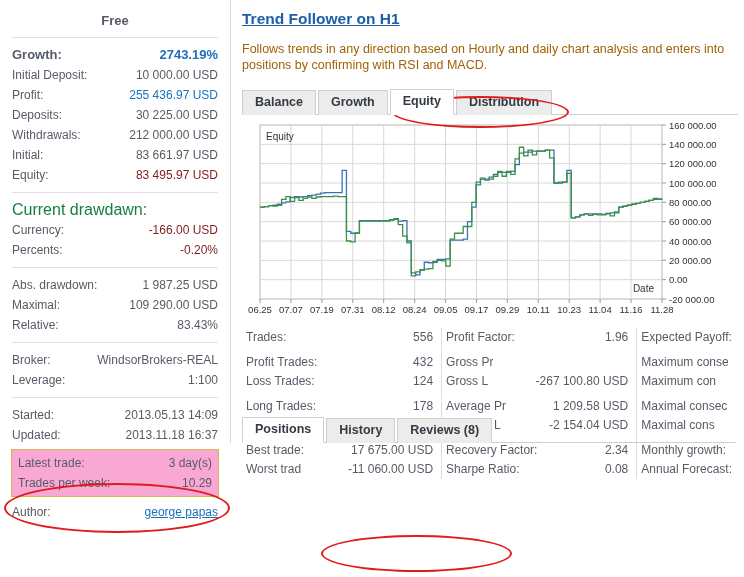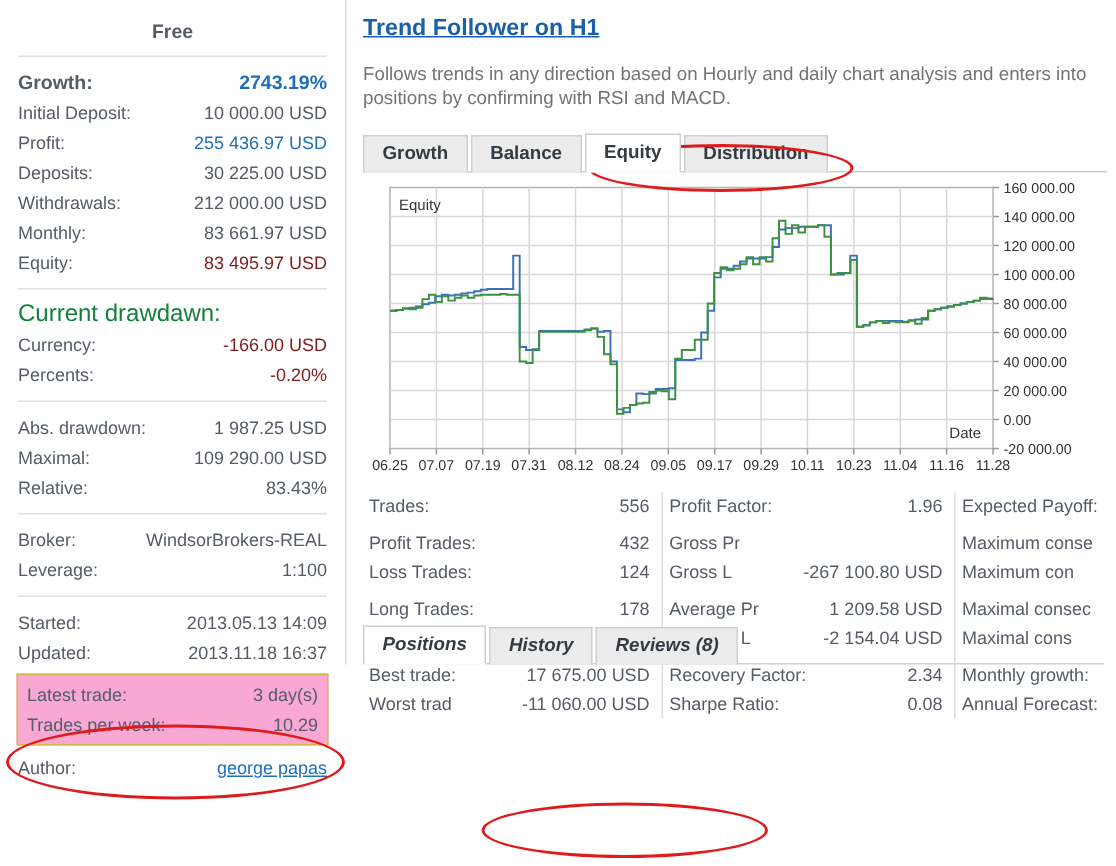--- a/index.html
+++ b/index.html
@@ -83,21 +83,21 @@
     font-size: 15.5px;
     font-weight: bold;
     color: #1a5fa8;
     text-decoration: underline;
     display: inline-block;
     cursor: pointer;
   }
   .desc {
     margin: 13px 2px 0 2px;
     font-size: 12.5px;
-    color: #737373;
+    color: #a16207;
     line-height: 16px;
     max-width: 494px;
   }
 
   
   .tabbar {
     margin: 16px 0 0 2px;
     display: flex;
     align-items: flex-end;
     position: relative;
@@ -177,21 +177,20 @@
     color: #333a42;
     background: #ececec;
     border: 1px solid #cfcfcf;
     border-bottom: none;
     padding: 4px 12px 5px 12px;
     margin-right: 2px;
     line-height: 15px;
     cursor: pointer;
     position: relative;
     top: 1px;
-    font-style: italic;
   }
   .btab.active {
     background: #ffffff;
     border-bottom: 1px solid #ffffff;
     z-index: 3;
   }
 </style>
 </head>
 <body>
 
@@ -217,21 +216,21 @@
       </div>
       <div class="row">
         <span class="k">Deposits:</span>
         <span class="v">30 225.00 USD</span>
       </div>
       <div class="row">
         <span class="k">Withdrawals:</span>
         <span class="v">212 000.00 USD</span>
       </div>
       <div class="row">
-        <span class="k">Monthly:</span>
+        <span class="k">Initial:</span>
         <span class="v">83 661.97 USD</span>
       </div>
       <div class="row">
         <span class="k">Equity:</span>
         <span class="v red">83 495.97 USD</span>
       </div>
     </div>
 
     <div class="hr"></div>
 
@@ -309,22 +308,22 @@
     </div>
   </div>
 
   <div class="main">
 
     <a class="page-title" href="#">Trend Follower on H1</a>
 
     <div class="desc">Follows trends in any direction based on Hourly and daily chart analysis and enters into positions by confirming with RSI and MACD.</div>
 
     <div class="tabbar">
+      <div class="tab">Balance</div>
       <div class="tab">Growth</div>
-      <div class="tab">Balance</div>
       <div class="tab active">Equity</div>
       <div class="tab">Distribution</div>
     </div>
 
     <div class="chart-wrap">
       <svg class="chart-svg" id="chart-svg" width="492" height="200" viewBox="0 0 492 200">
           <rect x="18" y="4" width="402" height="174" fill="#fff" stroke="#b5b5b5" stroke-width="1"></rect>
           <line x1="420" y1="178" x2="424" y2="178" stroke="#9a9a9a" stroke-width="1"></line>
           <text x="427" y="181.5" fill="#333" font-size="9.5" font-family="&quot;Liberation Sans&quot;, sans-serif">-20 000.00</text>
           <line x1="18" y1="158.66666666666666" x2="420" y2="158.66666666666666" stroke="#d8d8d8" stroke-width="1"></line>

